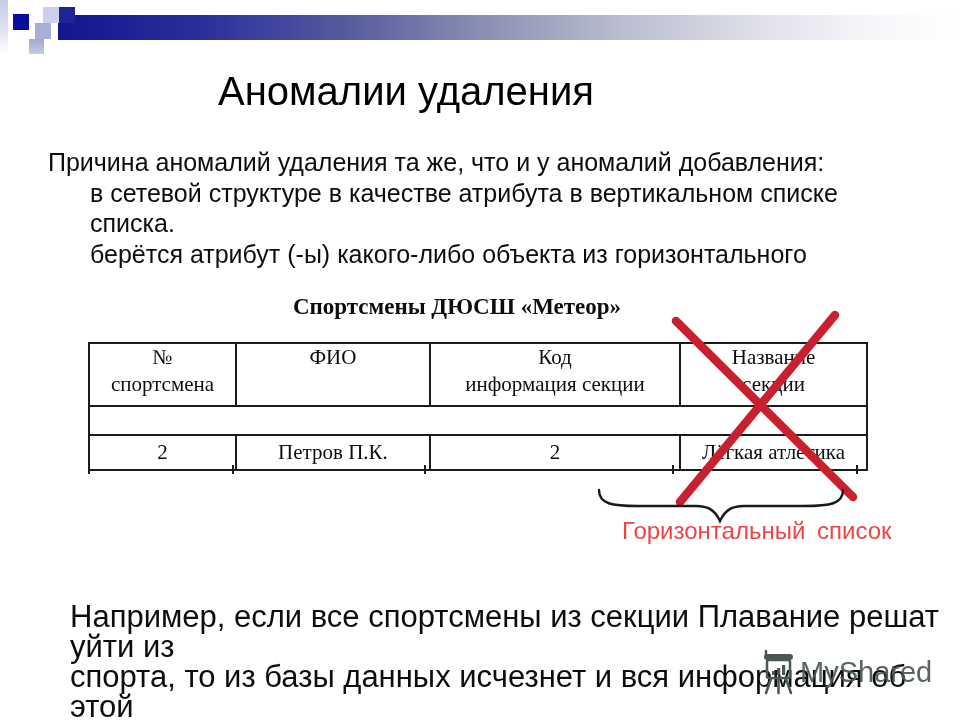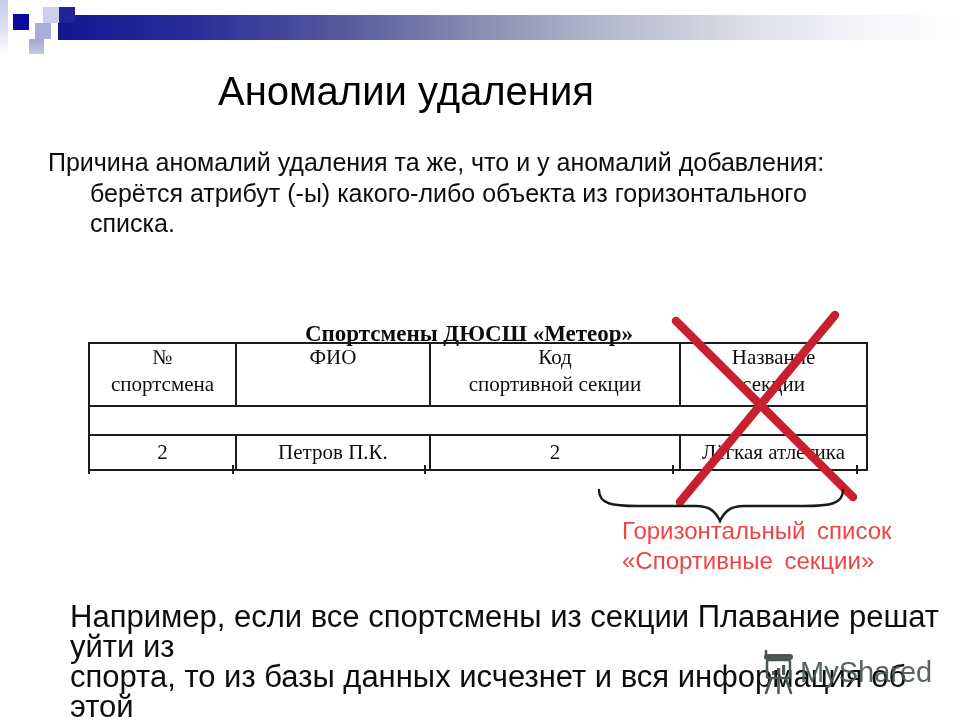--- a/index.html
+++ b/index.html
@@ -23,22 +23,22 @@
 
   
   .slide-title{left:0;top:68px;width:812px;text-align:center;
     font-size:40px;line-height:46px;color:#000;}
 
   
   .intro{left:48px;top:147px;font-size:25px;line-height:30.5px;}
   .intro .indent{padding-left:42px;}
 
   
-  .tbl-caption{left:84px;top:294px;width:770px;text-align:center;
-    font-family:"Liberation Serif",serif;font-weight:bold;font-size:23px;margin-top:27px;}
+  .tbl-caption{left:72px;top:294px;width:770px;text-align:center;
+    font-family:"Liberation Serif",serif;font-weight:bold;font-size:23px;}
   table.sports{left:88px;top:342px;border-collapse:collapse;table-layout:fixed;
     font-family:"Liberation Serif",serif;font-size:21px;position:absolute;}
   table.sports td{border:2px solid #1c1c1c;text-align:center;padding:0;}
   td.hdr{height:61px;vertical-align:top;padding-top:3px;line-height:27px;white-space:pre-line;}
   td.spacer{height:27px;}
   td.cell{height:33px;vertical-align:middle;}
   .stub{width:2px;height:9px;background:#1c1c1c;top:465px;}
 
   
   .cross-svg{left:660px;top:300px;}
@@ -62,34 +62,35 @@
 <div class="sq sq-light-top"></div>
 <div class="sq sq-navy-top"></div>
 <div class="sq sq-dark"></div>
 <div class="sq sq-lav"></div>
 <div class="sq sq-gray"></div>
 
 <div class="abs slide-title">Аномалии удаления</div>
 
 <div class="abs intro">
   <div>Причина аномалий удаления та же, что и у аномалий добавления:</div>
+  <div class="indent">в сетевой структуре в качестве атрибута в вертикальном списке</div>
+  <div class="indent">списка.</div>
   <div class="indent">берётся атрибут (-ы) какого-либо объекта из горизонтального</div>
-  <div class="indent">списка.</div>
 </div>
 
 <div class="abs tbl-caption">Спортсмены ДЮСШ «Метеор»</div>
 
 <table class="sports">
   <tbody>
       <tr>
     <td class="hdr" style="width:145px">№
 спортсмена</td>
     <td class="hdr" style="width:192px">ФИО</td>
     <td class="hdr" style="width:248px">Код
-спортивной секции</td>
+информация секции</td>
     <td class="hdr" style="width:185px">Название
 секции</td>
   </tr>
   <tr>
     <td class="spacer" colspan="4"></td>
   </tr>
   <tr>
     <td class="cell">2</td>
     <td class="cell">Петров П.К.</td>
     <td class="cell">2</td>
@@ -108,21 +109,20 @@
   <line x1="16" y1="21" x2="193" y2="197" stroke="#c8202e" stroke-width="8.5" stroke-linecap="round"></line>
   <line x1="175" y1="15" x2="20" y2="202" stroke="#c8202e" stroke-width="8.5" stroke-linecap="round"></line>
 </svg>
 
 <svg class="abs brace-svg" width="250" height="42" viewBox="0 0 250 42">
   <path d="M3,4 C3,18 16,20 42,20 L100,20 C112,20 119,24 124,35 C129,24 136,20 148,20 L208,20 C234,20 247,18 247,4" fill="none" stroke="#1a1a1a" stroke-width="2.4" stroke-linecap="round"></path>
 </svg>
 
 <div class="abs callout">
   <div>Горизонтальный список</div>
-  <div>«Спортивные секции»</div>
 </div>
 
 <div class="abs example">
   <div>Например, если все спортсмены из секции Плавание решат уйти из</div>
   <div>спорта, то из базы данных исчезнет и вся информация об этой</div>
 </div>
 
 <svg class="abs wm-icon" width="34" height="48" viewBox="0 0 34 48">
   <path d="M4,3 L4,9" stroke="#4a5850" stroke-width="2.5" stroke-linecap="round"></path>
   <rect x="2" y="6" width="29" height="6" rx="3" fill="#4a5850"></rect>

